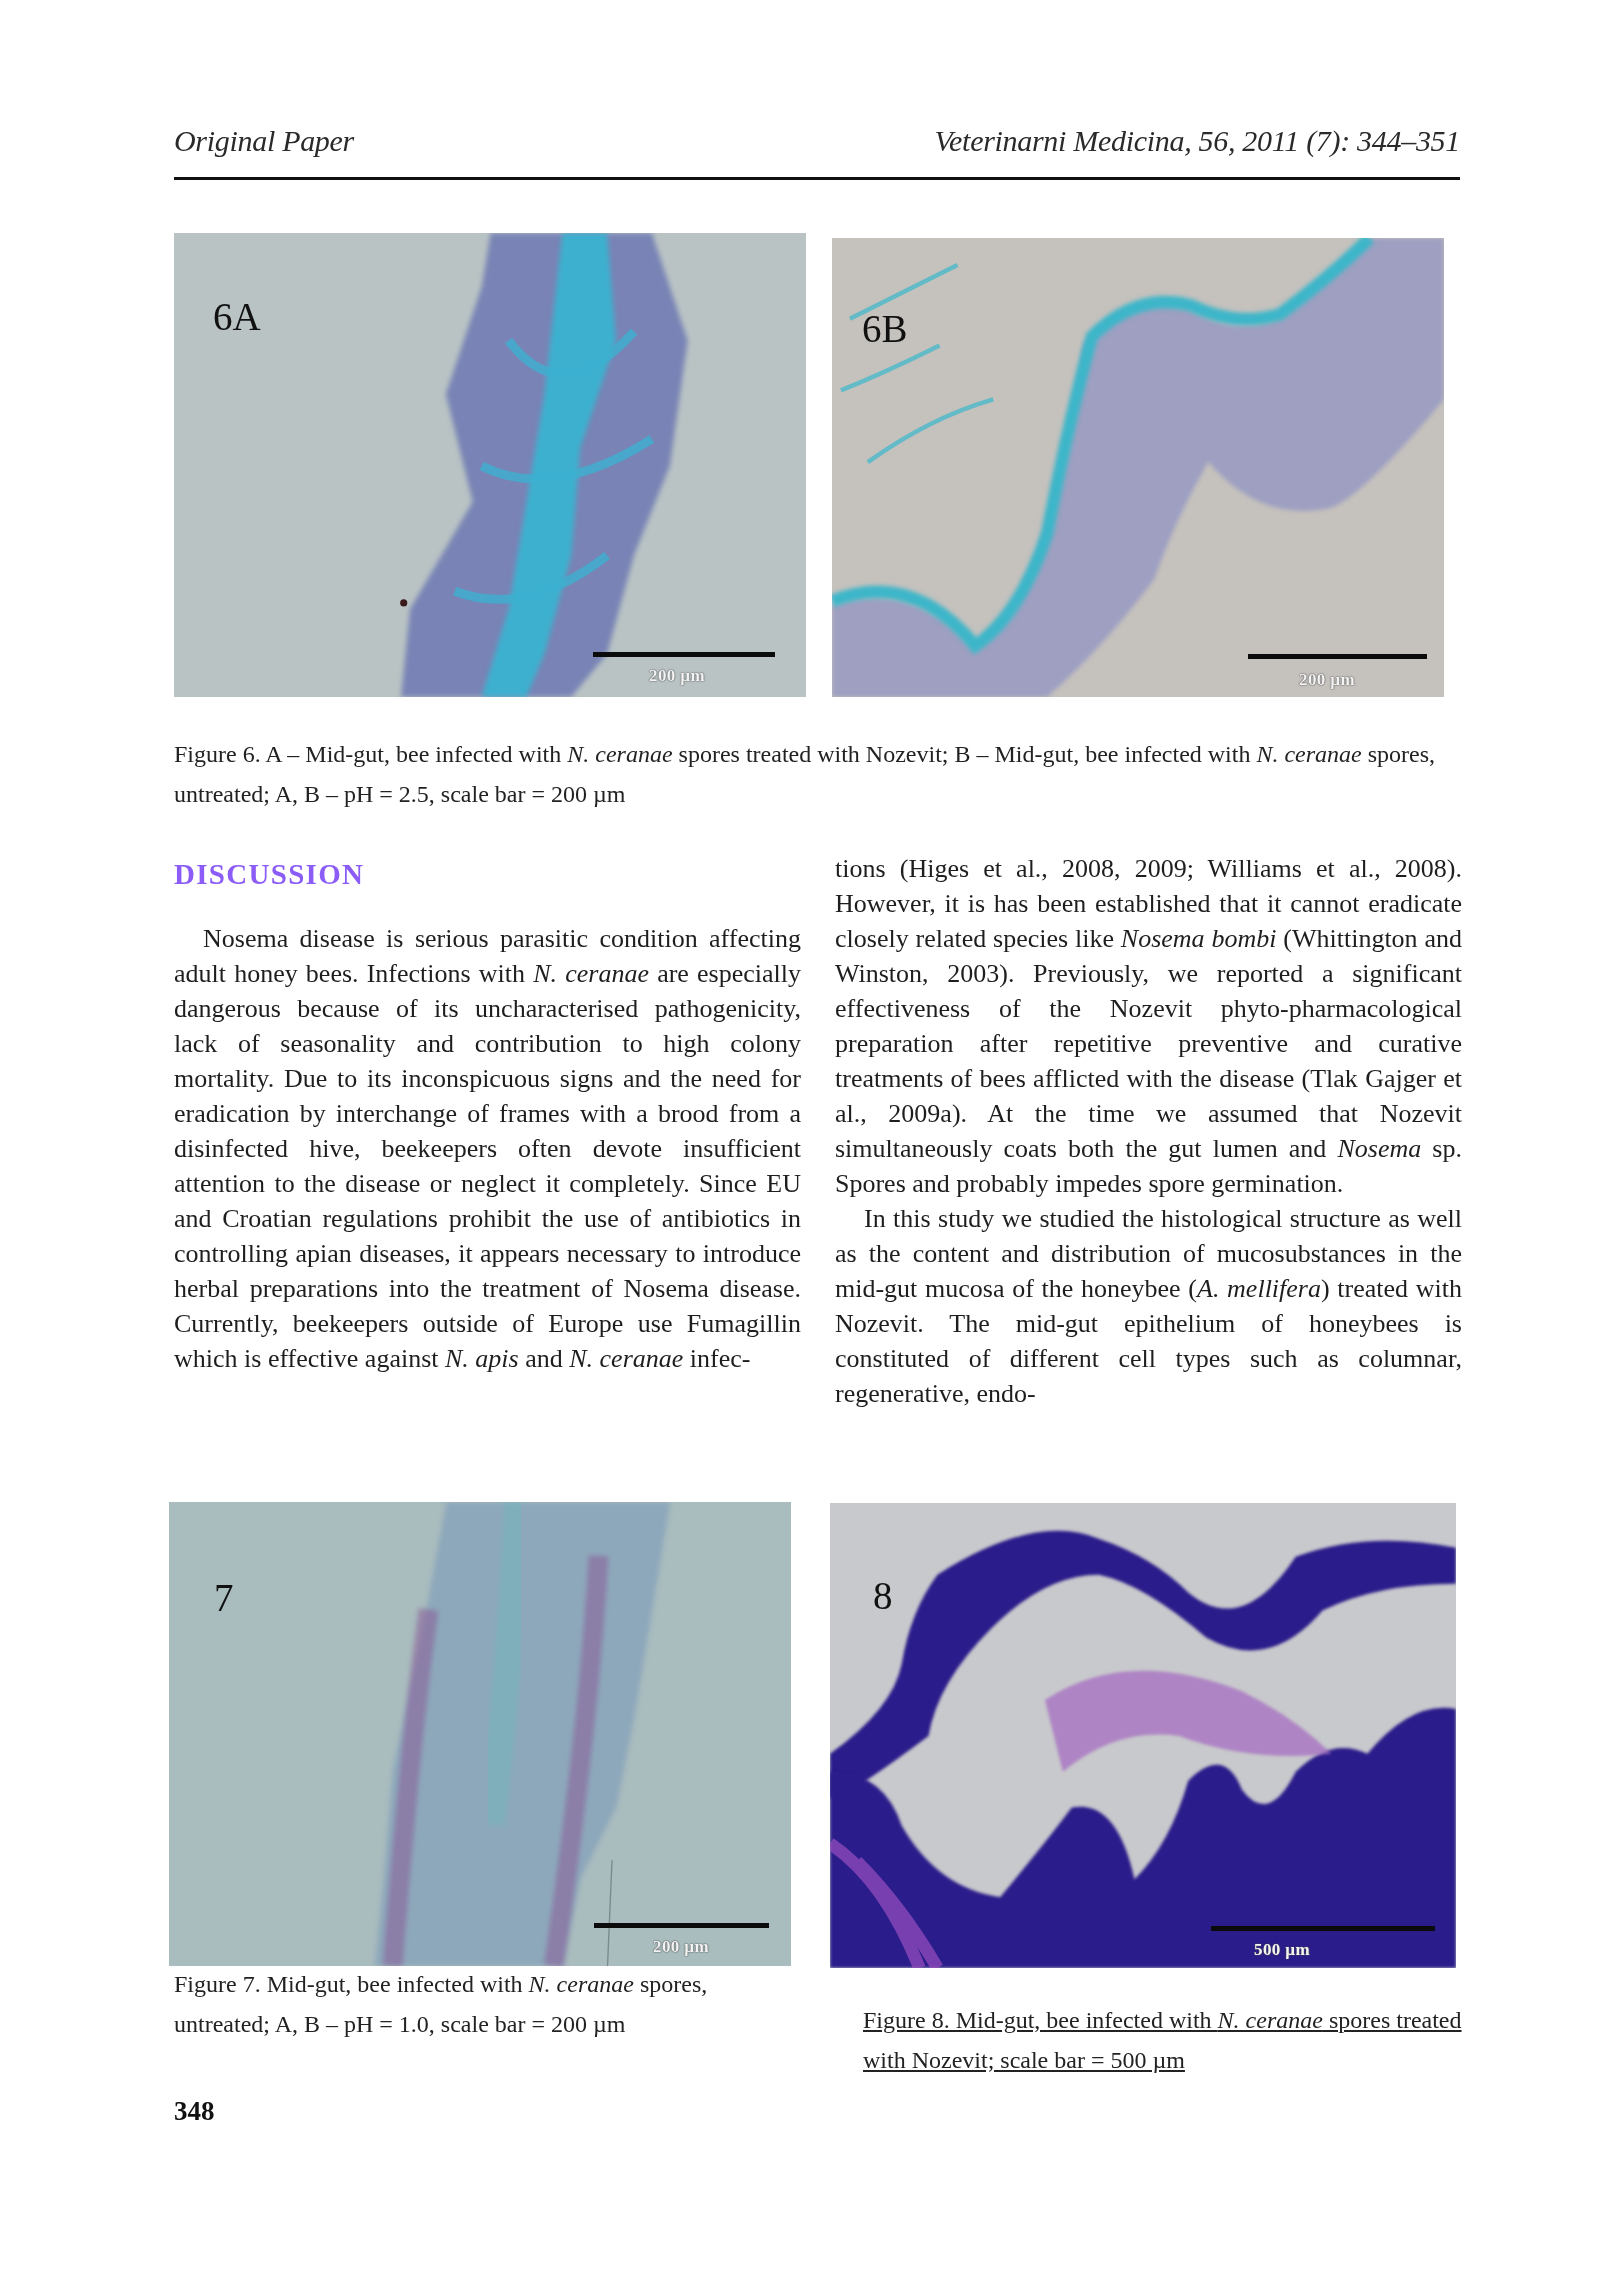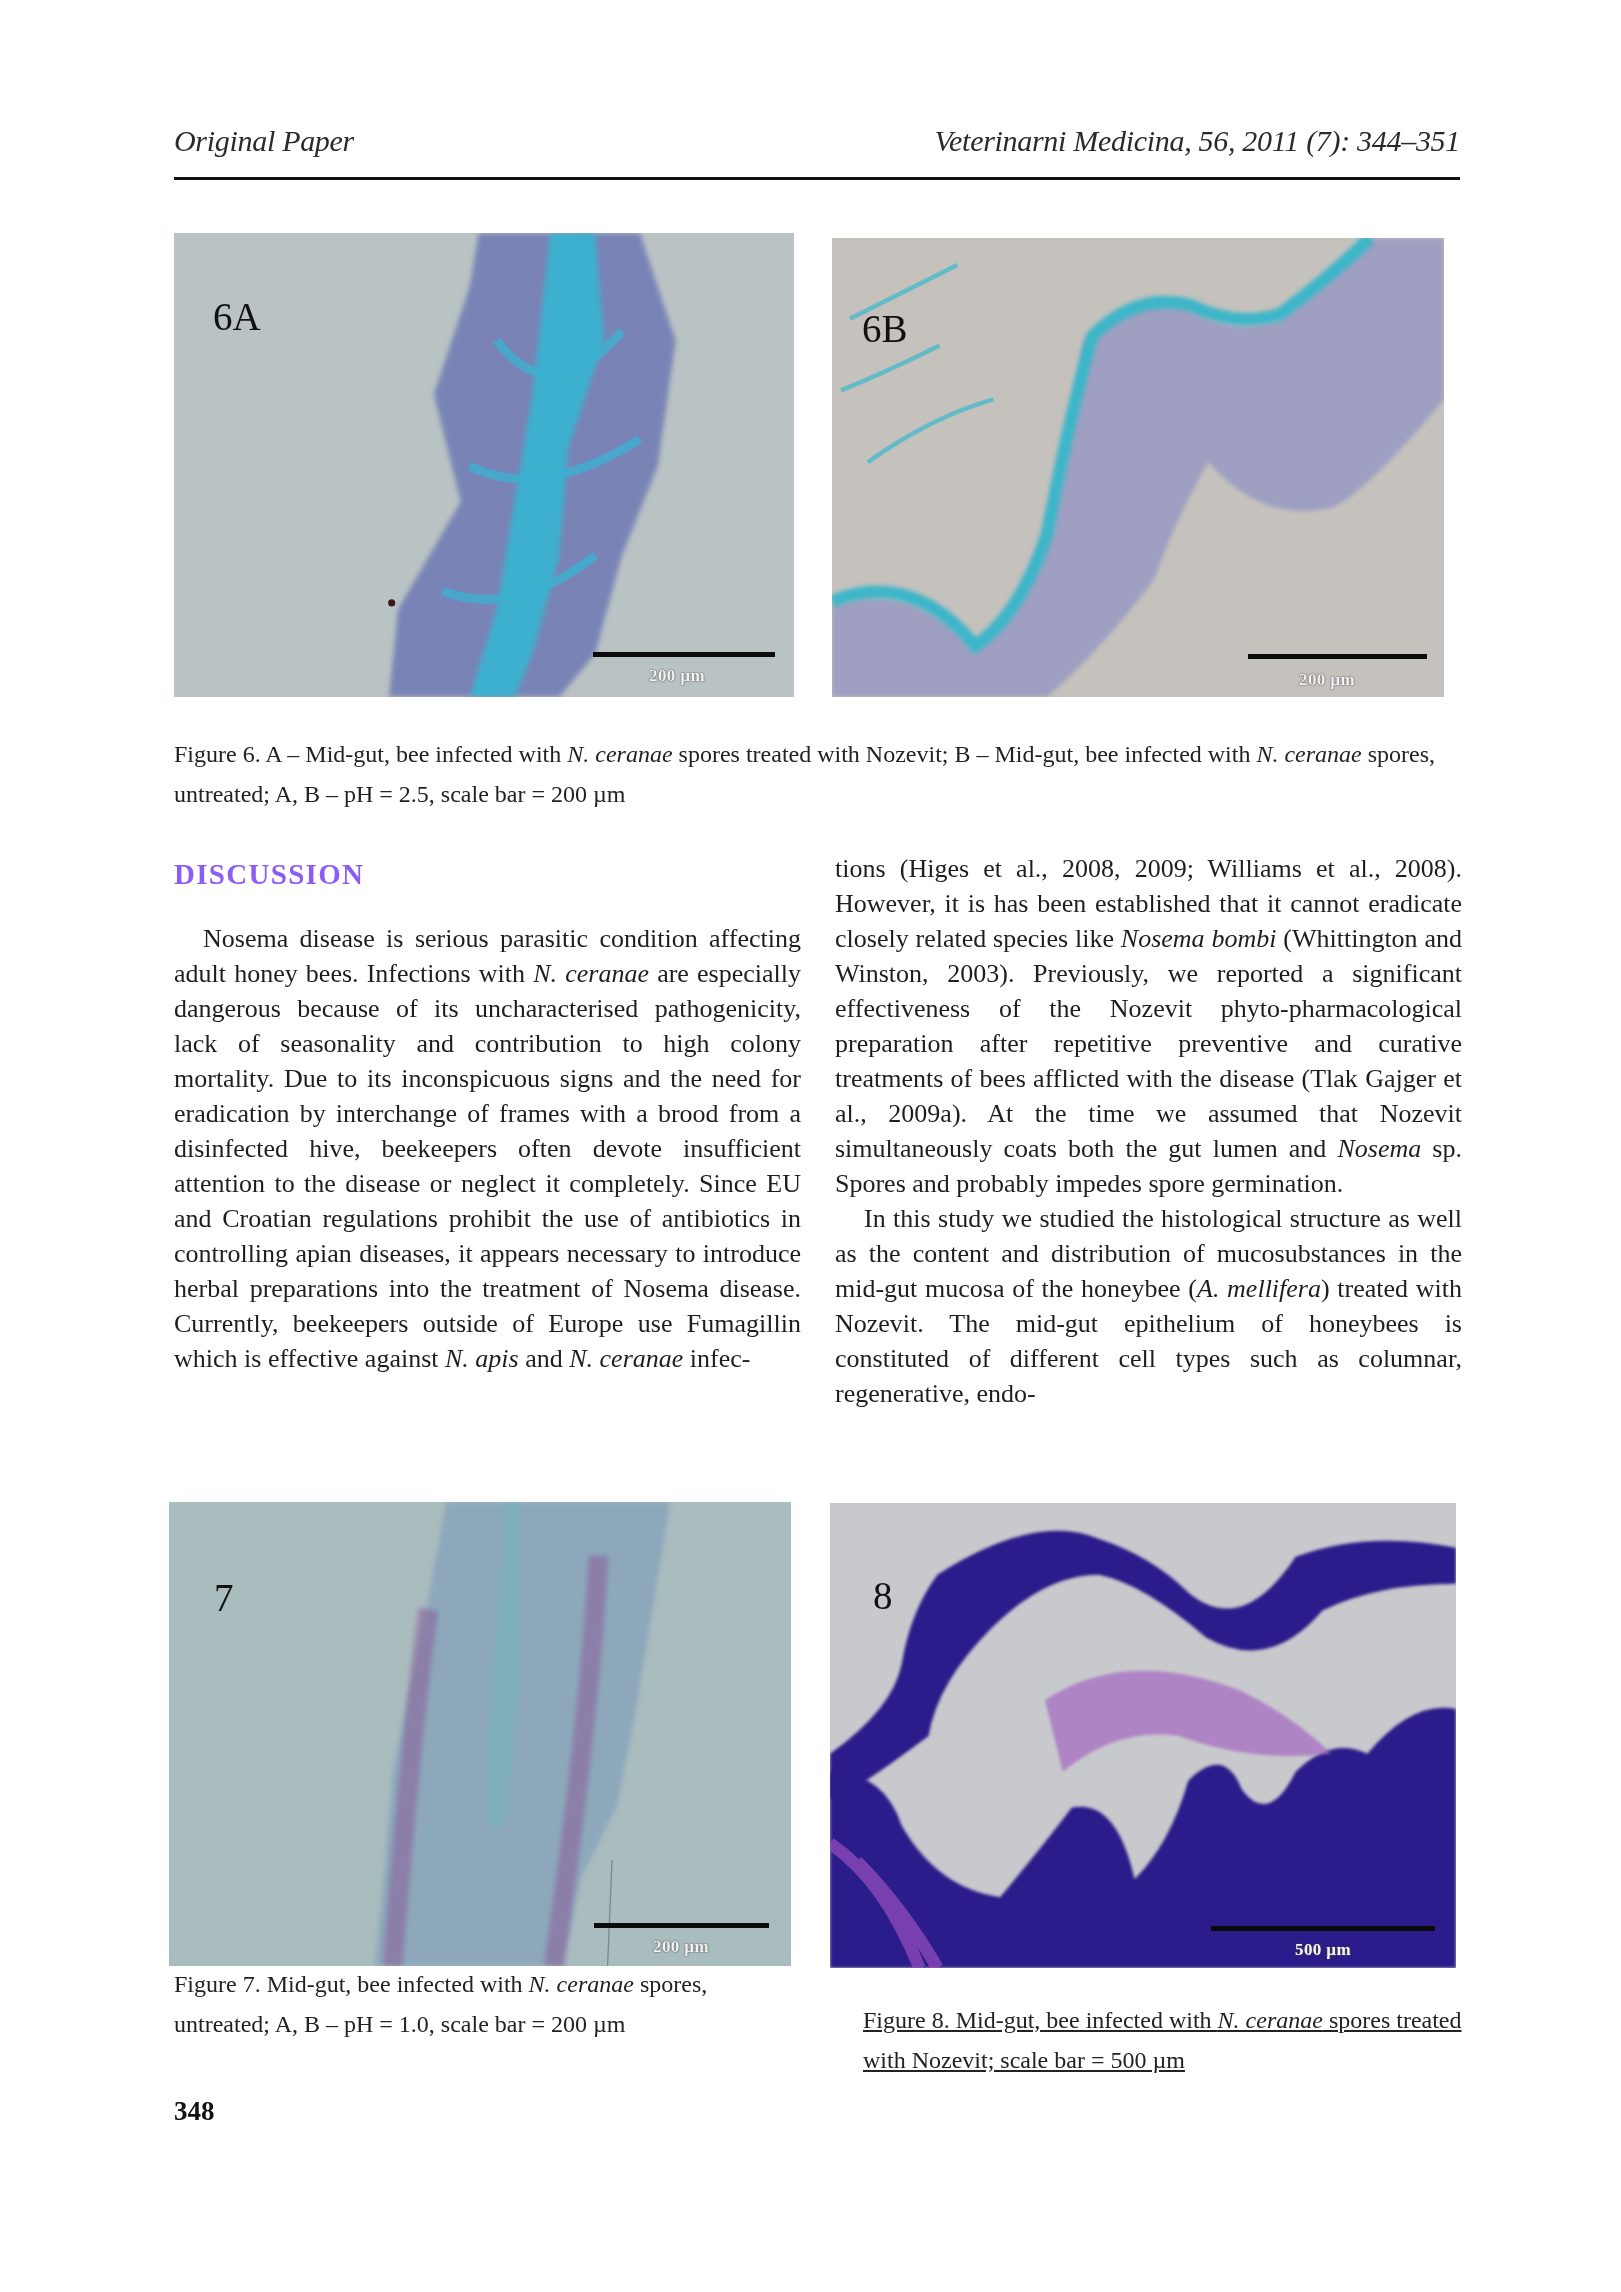--- a/index.html
+++ b/index.html
@@ -35,21 +35,21 @@
 
   .page-num { left: 174px; top: 2096px; font-size: 27px; font-weight: bold; color: #111; }
 </style>
 </head>
 <body>
 
 <div class="abs run-head run-left">Original Paper</div>
 <div class="abs run-head run-right">Veterinarni Medicina, 56, 2011 (7): 344–351</div>
 <div class="abs head-rule"></div>
 
-<div class="abs fig" style="left:174px; top:233px; width:620px; height:464px; background:#b9c3c4;">
+<div class="abs fig" style="left:174px; top:233px; width:620px; height:464px; background:#b9c3c4;padding-left:12px;">
   <svg viewBox="0 0 692 518" preserveAspectRatio="none">
     <defs>
       <filter id="blur6a">
           <feGaussianBlur stdDeviation="3"></feGaussianBlur>
         </filter>
     </defs>
     <path d="M340 0 L520 0 L560 120 L540 260 L500 360 L470 470 L430 518 L240 518 L250 420 L320 300 L290 180 L330 60 Z" fill="#6e79b3" opacity="0.85" filter="url(#blur6a)"></path>
     <path d="M420 0 L470 0 L480 120 L440 240 L430 360 L400 470 L380 518 L330 518 L360 420 L380 300 L400 180 Z" fill="#3cb0cf" filter="url(#blur6a)"></path>
     <path d="M360 120 Q420 200 500 110 M330 260 Q410 300 520 230 M300 400 Q380 430 470 360" stroke="#3cb0cf" stroke-width="10" fill="none" opacity="0.8"></path>
     <circle cx="243" cy="413" r="4" fill="#3a1a1a"></circle>
@@ -120,21 +120,21 @@
           <feGaussianBlur stdDeviation="2"></feGaussianBlur>
         </filter>
     </defs>
     <path d="M120 80 Q230 10 300 40 Q360 60 400 100 Q460 150 520 60 Q600 30 699 50 L699 90 Q610 90 550 120 Q490 190 420 150 Q350 90 300 80 Q240 80 180 140 Q120 200 110 260 Q70 290 40 310 L0 330 L0 280 Q70 230 80 180 Q90 120 120 80 Z" fill="#2a1a8a" filter="url(#blur8)"></path>
     <path d="M0 300 Q60 300 80 360 Q120 430 190 440 Q240 380 270 340 Q320 330 340 420 Q380 380 400 310 Q440 270 460 320 Q490 360 520 300 Q560 260 600 280 Q650 220 699 230 L699 519 L0 519 Z" fill="#2a1a8a" filter="url(#blur8)"></path>
     <path d="M240 220 Q330 160 460 210 Q520 240 560 280 Q470 290 390 260 Q320 250 260 300 Z" fill="#a66ec2" opacity="0.75" filter="url(#blur8)"></path>
     <path d="M0 380 Q60 420 100 519 M30 400 Q80 450 120 519" stroke="#9a4fc0" stroke-width="14" fill="none" opacity="0.7"></path>
   </svg>
   <div class="abs fig-label" style="left:43px; top:70px;">8</div>
   <div class="abs scale-bar" style="left:381px; top:423px; width:224px;"></div>
-  <div class="abs scale-text" style="left:465px; top:437px;">500 µm</div>
+  <div class="abs scale-text" style="left:424px; top:437px;">500 µm</div>
 </div>
 
 <div class="abs caption" style="left:174px; top:1964px; width:627px;">
   <span>Figure 7. Mid-gut, bee infected with </span><i>N. ceranae</i><span> spores, untreated; A, B – pH = 1.0, scale bar = 200 µm</span>
 </div>
 
 <div class="abs caption" style="left:863px; top:2000px; width:627px;text-decoration:underline;">
   <span>Figure 8. Mid-gut, bee infected with </span><i>N. ceranae</i><span> spores treated with Nozevit; scale bar = 500 µm</span>
 </div>
 

